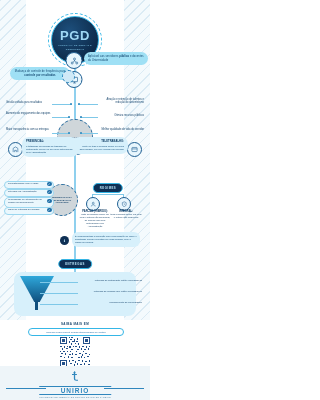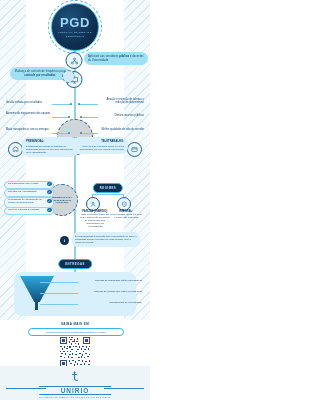--- a/index.html
+++ b/index.html
@@ -15,21 +15,21 @@
     background:
       repeating-linear-gradient(135deg,rgba(160,200,225,.30) 0 1px,rgba(255,255,255,0) 1px 7px);
   }
   .band.l{left:0;} .band.r{right:0;}
   .bandfill{position:absolute;top:0;height:400px;width:26px;background:#f4fafd;}
   .bandfill.l{left:0;} .bandfill.r{right:0;}
 
   .spine{position:absolute;left:74px;top:48px;width:1.6px;height:245px;background:#8fd0ee;}
 
   
-  .badge-wrap{position:absolute;left:50%;top:0;transform:translateX(-50%);
+  .badge-wrap{position:absolute;left:50%;top:13px;transform:translateX(-50%);
      width:54px;height:54px;}
   .ring{position:absolute;inset:0;border-radius:50%;border:1.2px dashed #35b6e6;}
   .badge{position:absolute;inset:3px;border-radius:50%;
      background:radial-gradient(circle at 38% 30%,#1d4f7c,#0d2b4b 70%);
      border:1.3px solid #35b6e6;
      display:flex;flex-direction:column;align-items:center;justify-content:center;
      color:#bfe6fa;text-align:center;}
   .badge .pgd{font-size:13px;font-weight:700;letter-spacing:.6px;color:#9fd8f5;line-height:1;}
   .badge .sub{font-size:2.3px;line-height:1.35;margin-top:2px;color:#7fc4e6;letter-spacing:.2px;padding:0 4px;}
   .badge-stem{position:absolute;left:50%;top:67px;width:1.6px;height:9px;background:#8fd0ee;transform:translateX(-50%);}

